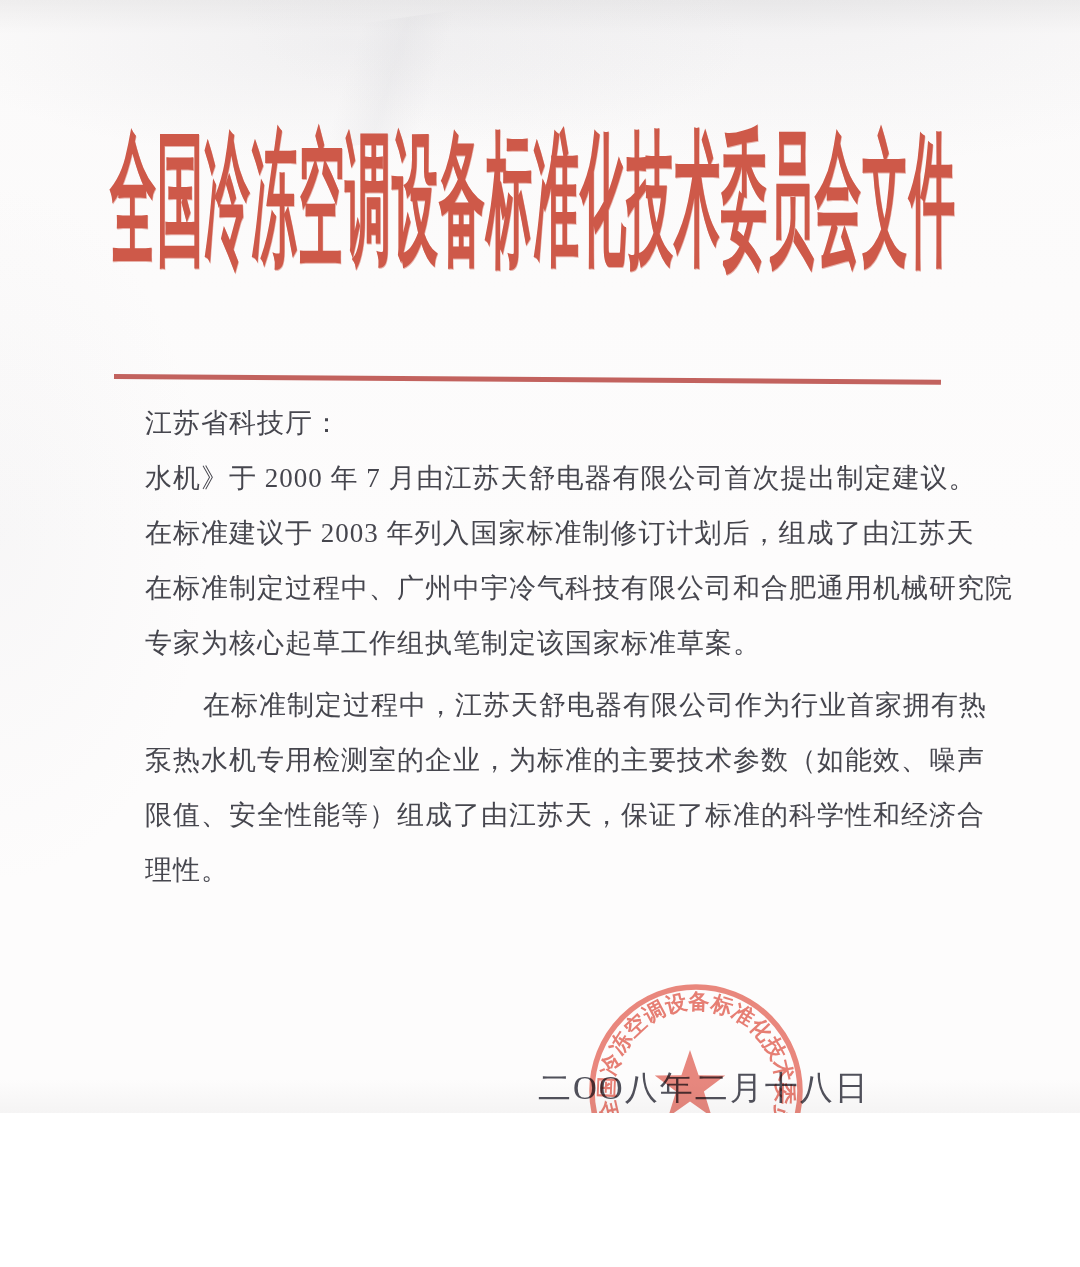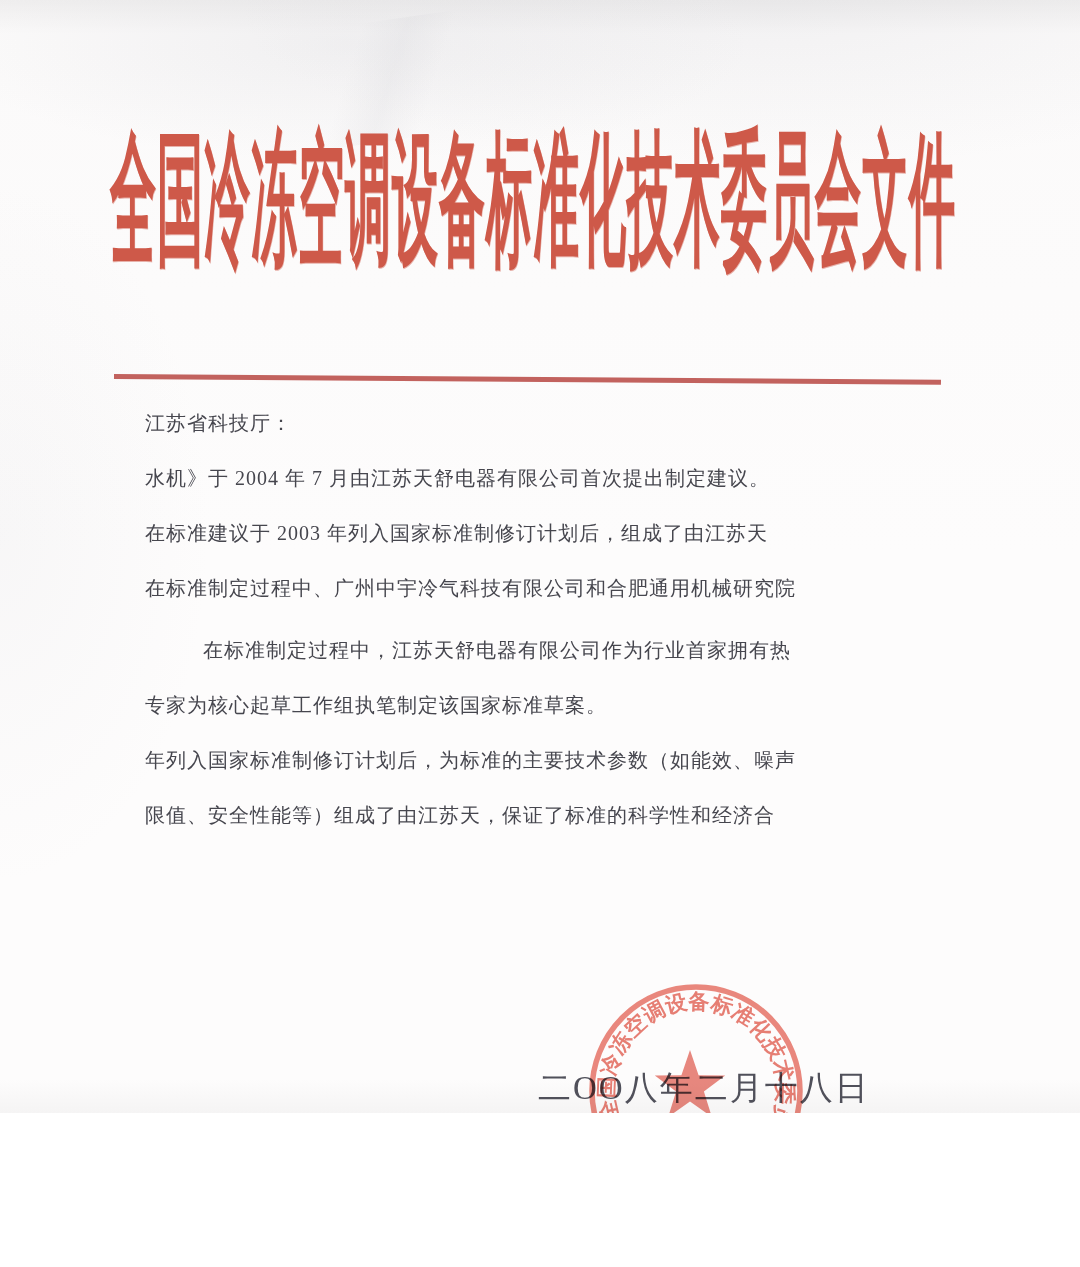--- a/index.html
+++ b/index.html
@@ -52,21 +52,21 @@
     background: #c2625e;
     transform: rotate(0.4deg);
     transform-origin: left center;
   }
   .letter-body {
     position: absolute;
     left: 145px;
     top: 396px;
     width: 800px;
     color: #46464e;
-    font-size: 20px;
+    font-size: 27px;
     letter-spacing: 1px;
   }
   .line {
     height: 55px;
     line-height: 55px;
     white-space: nowrap;
   }
   .indent { padding-left: 58px; }
   .para-gap { margin-top: 7px; }
   .date-line {
@@ -100,27 +100,28 @@
 <div class="page">
 
   <div class="crease"></div>
 
   <div class="letterhead">全国冷冻空调设备标准化技术委员会文件</div>
 
   <div class="red-rule"></div>
 
   <div class="letter-body">
     <div class="line">江苏省科技厅：</div>
-    <div class="line">水机》于 2004 年 7 月由江苏天舒电器有限公司首次提出制定建议。</div>
+    <div class="line">水机》于 2000 年 7 月由江苏天舒电器有限公司首次提出制定建议。</div>
     <div class="line">在标准建议于 2003 年列入国家标准制修订计划后，组成了由江苏天</div>
     <div class="line">在标准制定过程中、广州中宇冷气科技有限公司和合肥通用机械研究院</div>
+    <div class="line">专家为核心起草工作组执笔制定该国家标准草案。</div>
     <div class="line indent para-gap">在标准制定过程中，江苏天舒电器有限公司作为行业首家拥有热</div>
-    <div class="line">专家为核心起草工作组执笔制定该国家标准草案。</div>
-    <div class="line">年列入国家标准制修订计划后，为标准的主要技术参数（如能效、噪声</div>
+    <div class="line">泵热水机专用检测室的企业，为标准的主要技术参数（如能效、噪声</div>
     <div class="line">限值、安全性能等）组成了由江苏天，保证了标准的科学性和经济合</div>
+    <div class="line">理性。</div>
   </div>
 
   <div class="date-line">二OO八年二月十八日</div>
 
   <svg class="seal" viewBox="0 0 230 230" aria-hidden="true">
     <defs>
       <path id="ringPath" d="M 38 143 A 82 82 0 1 1 192 143" fill="none"></path>
       <path id="labelPath" d="M 52 172 L 192 192" fill="none"></path>
     </defs>
 

